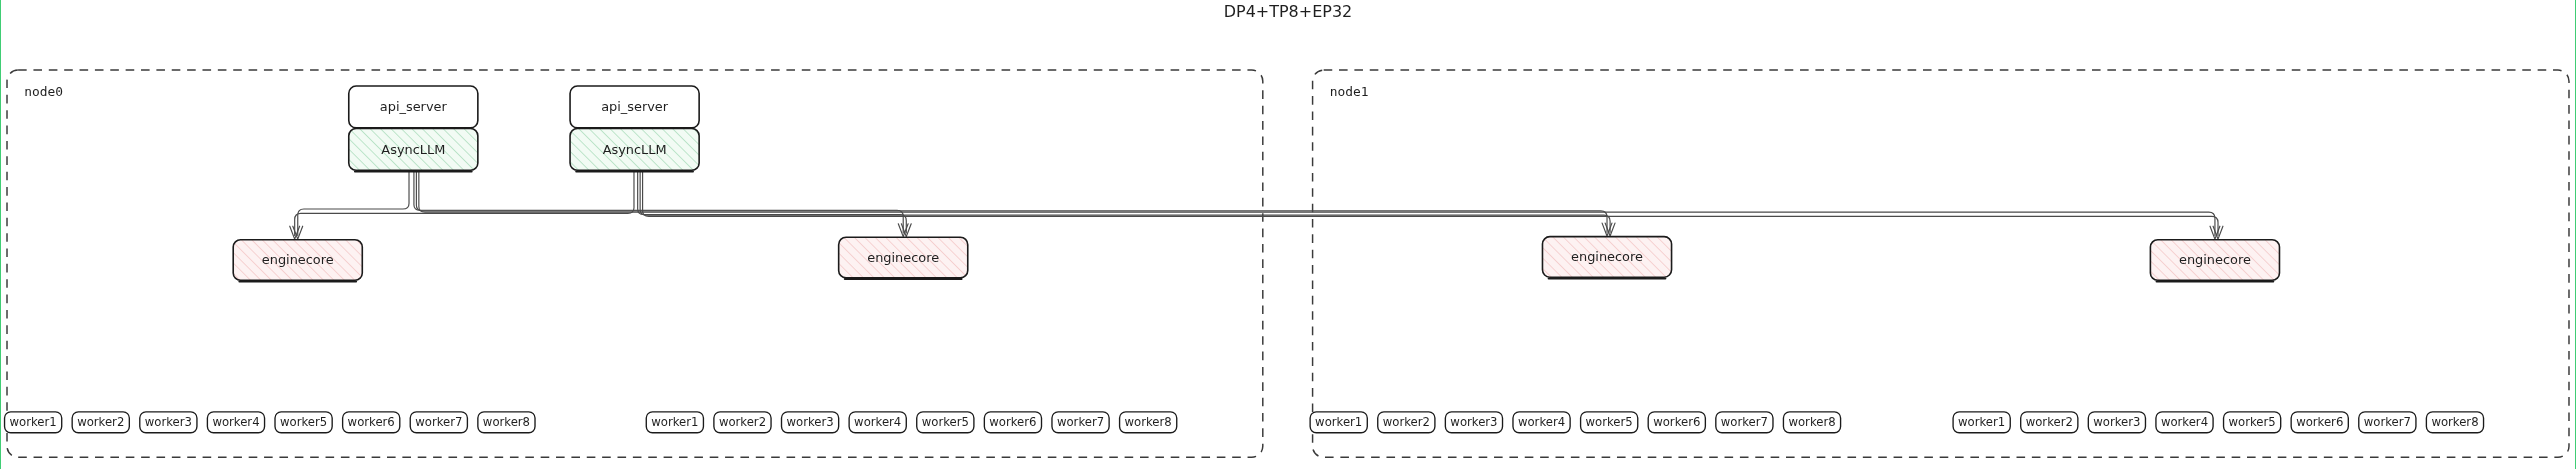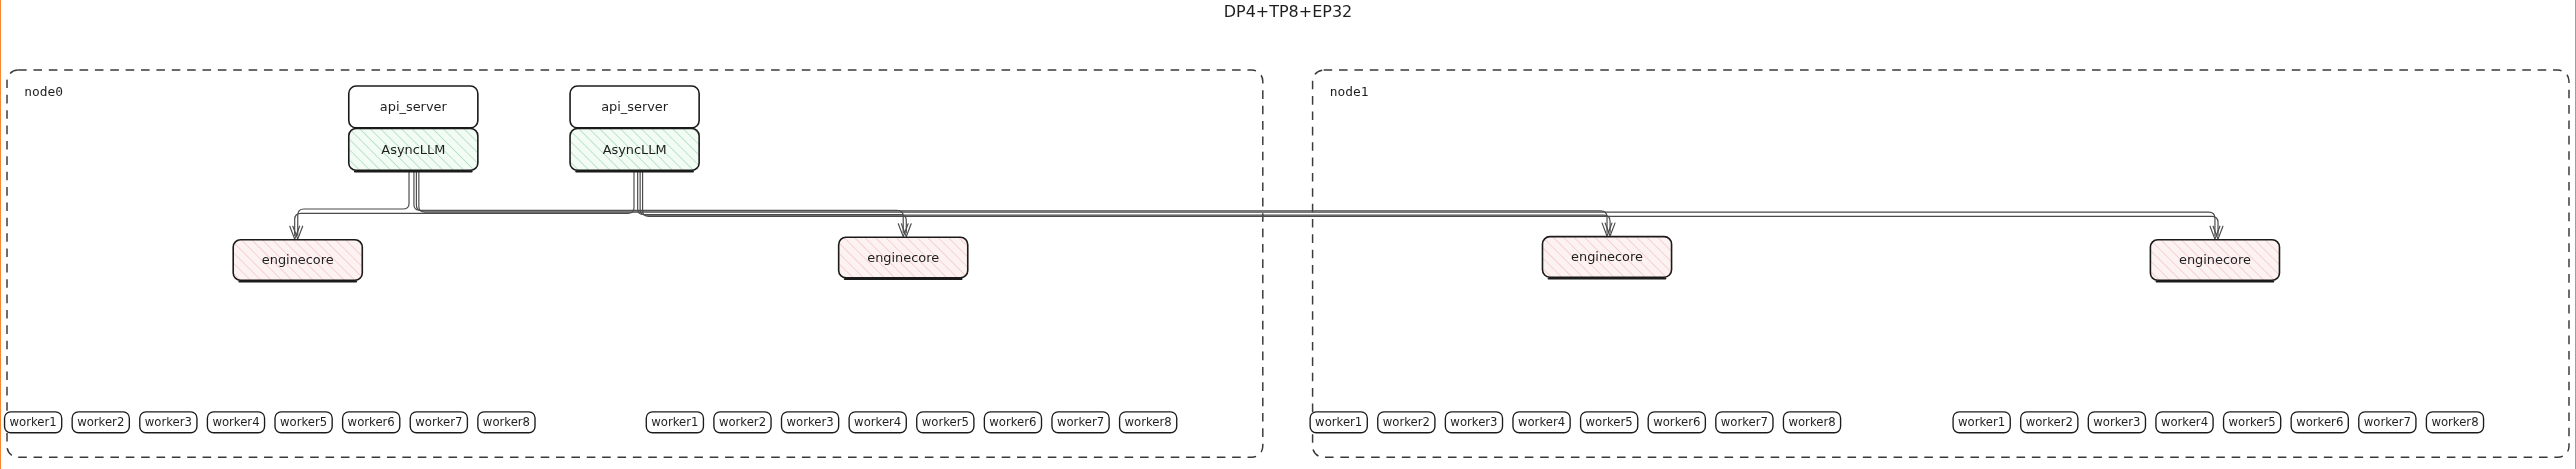--- a/index.html
+++ b/index.html
@@ -7,21 +7,21 @@
     padding: 0;
     background: #ffffff;
   }
   body {
     font-family: "DejaVu Sans", sans-serif;
   }
   #stage {
     position: relative;
     width: 2576px;
     height: 469px;
-    background: #f97316;
+    background: #22c55e;
     overflow: hidden;
   }
   #diagram-svg {
     position: absolute;
     left: 0;
     top: 0;
     width: 2576px;
     height: 469px;
   }
   .title-text {

